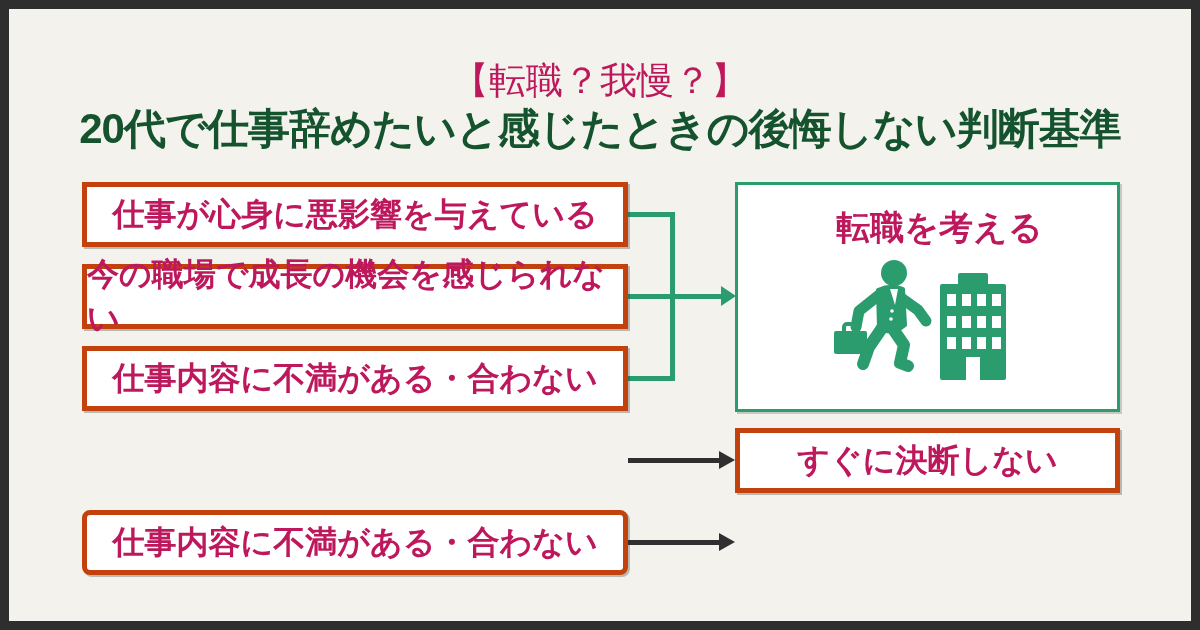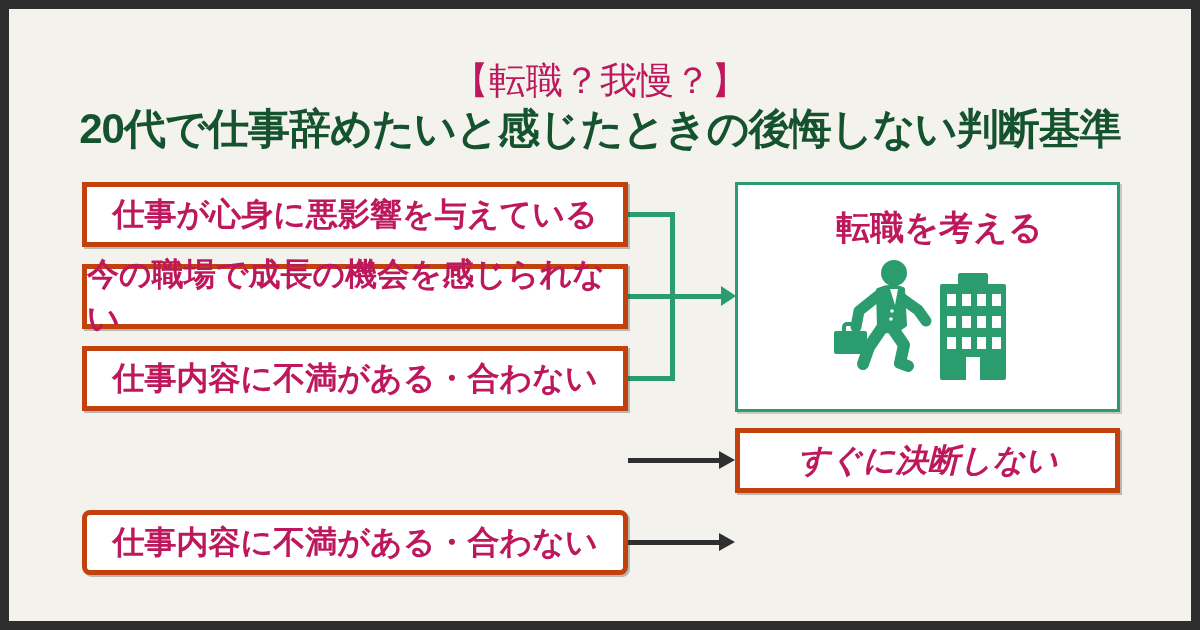--- a/index.html
+++ b/index.html
@@ -22,21 +22,21 @@
     text-align:center; font-size:42px; font-weight:800; color:#14532d;
     letter-spacing:-1px;
   }
   .box {
     position:absolute; background:#ffffff; border:5px solid #c2410c;
     box-shadow:2px 2px 0 rgba(51,51,51,0.30);
     display:flex; align-items:center; justify-content:center;
     font-size:32px; font-weight:800; color:#be185d; z-index:10;
   }
   .box--left  { left:82px;  width:546px; height:65px; }
-  .box--right { left:735px; width:385px; height:65px;font-style:italic; }
+  .box--right { left:735px; width:385px; height:65px; }
   .pos-r1 { top:182px; } .pos-r2 { top:264px; } .pos-r3 { top:346px; }
   .pos-r4 { top:428px; } .pos-r5 { top:510px;border-radius:8px; }
   .outcome {
     position:absolute; left:735px; top:182px; width:385px; height:230px;
     background:#ffffff; border:3px solid #2a9c6e;
     box-shadow:2px 2px 0 rgba(51,51,51,0.22); z-index:10;
   }
   .outcome-label {
     position:absolute; top:20px; left:12px; width:100%; text-align:center;
     font-size:34px; font-weight:800; color:#be185d;

